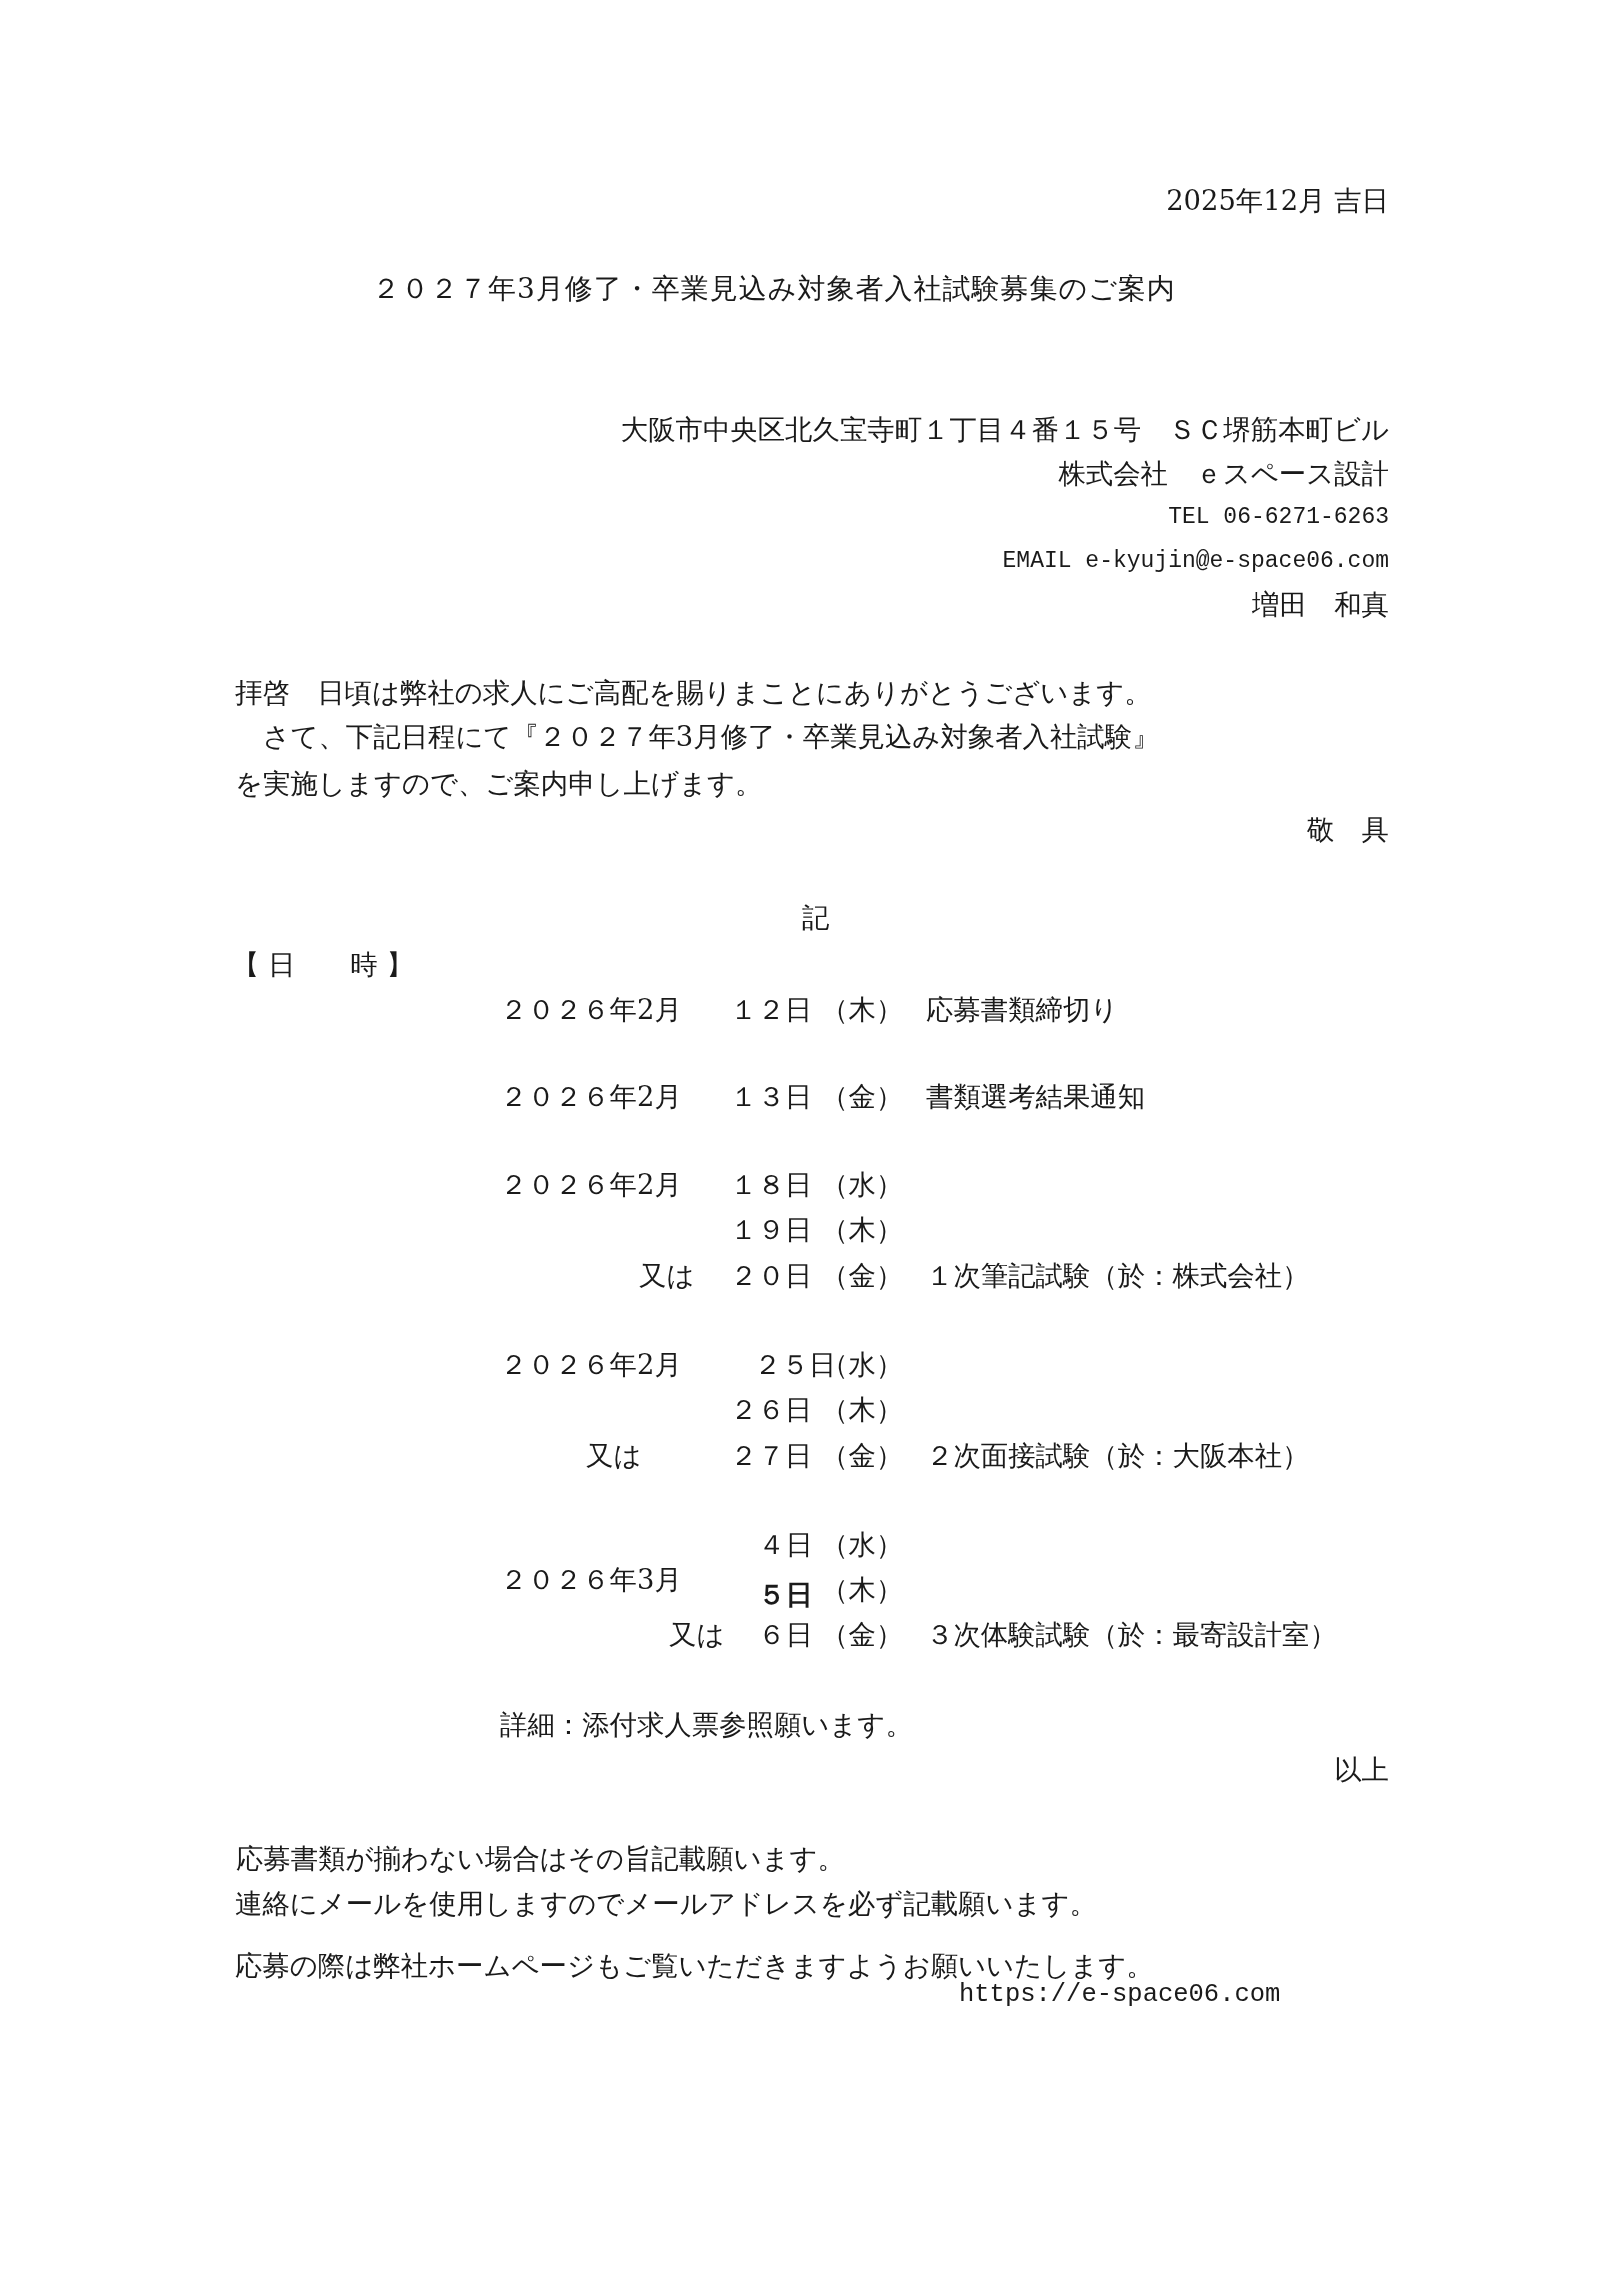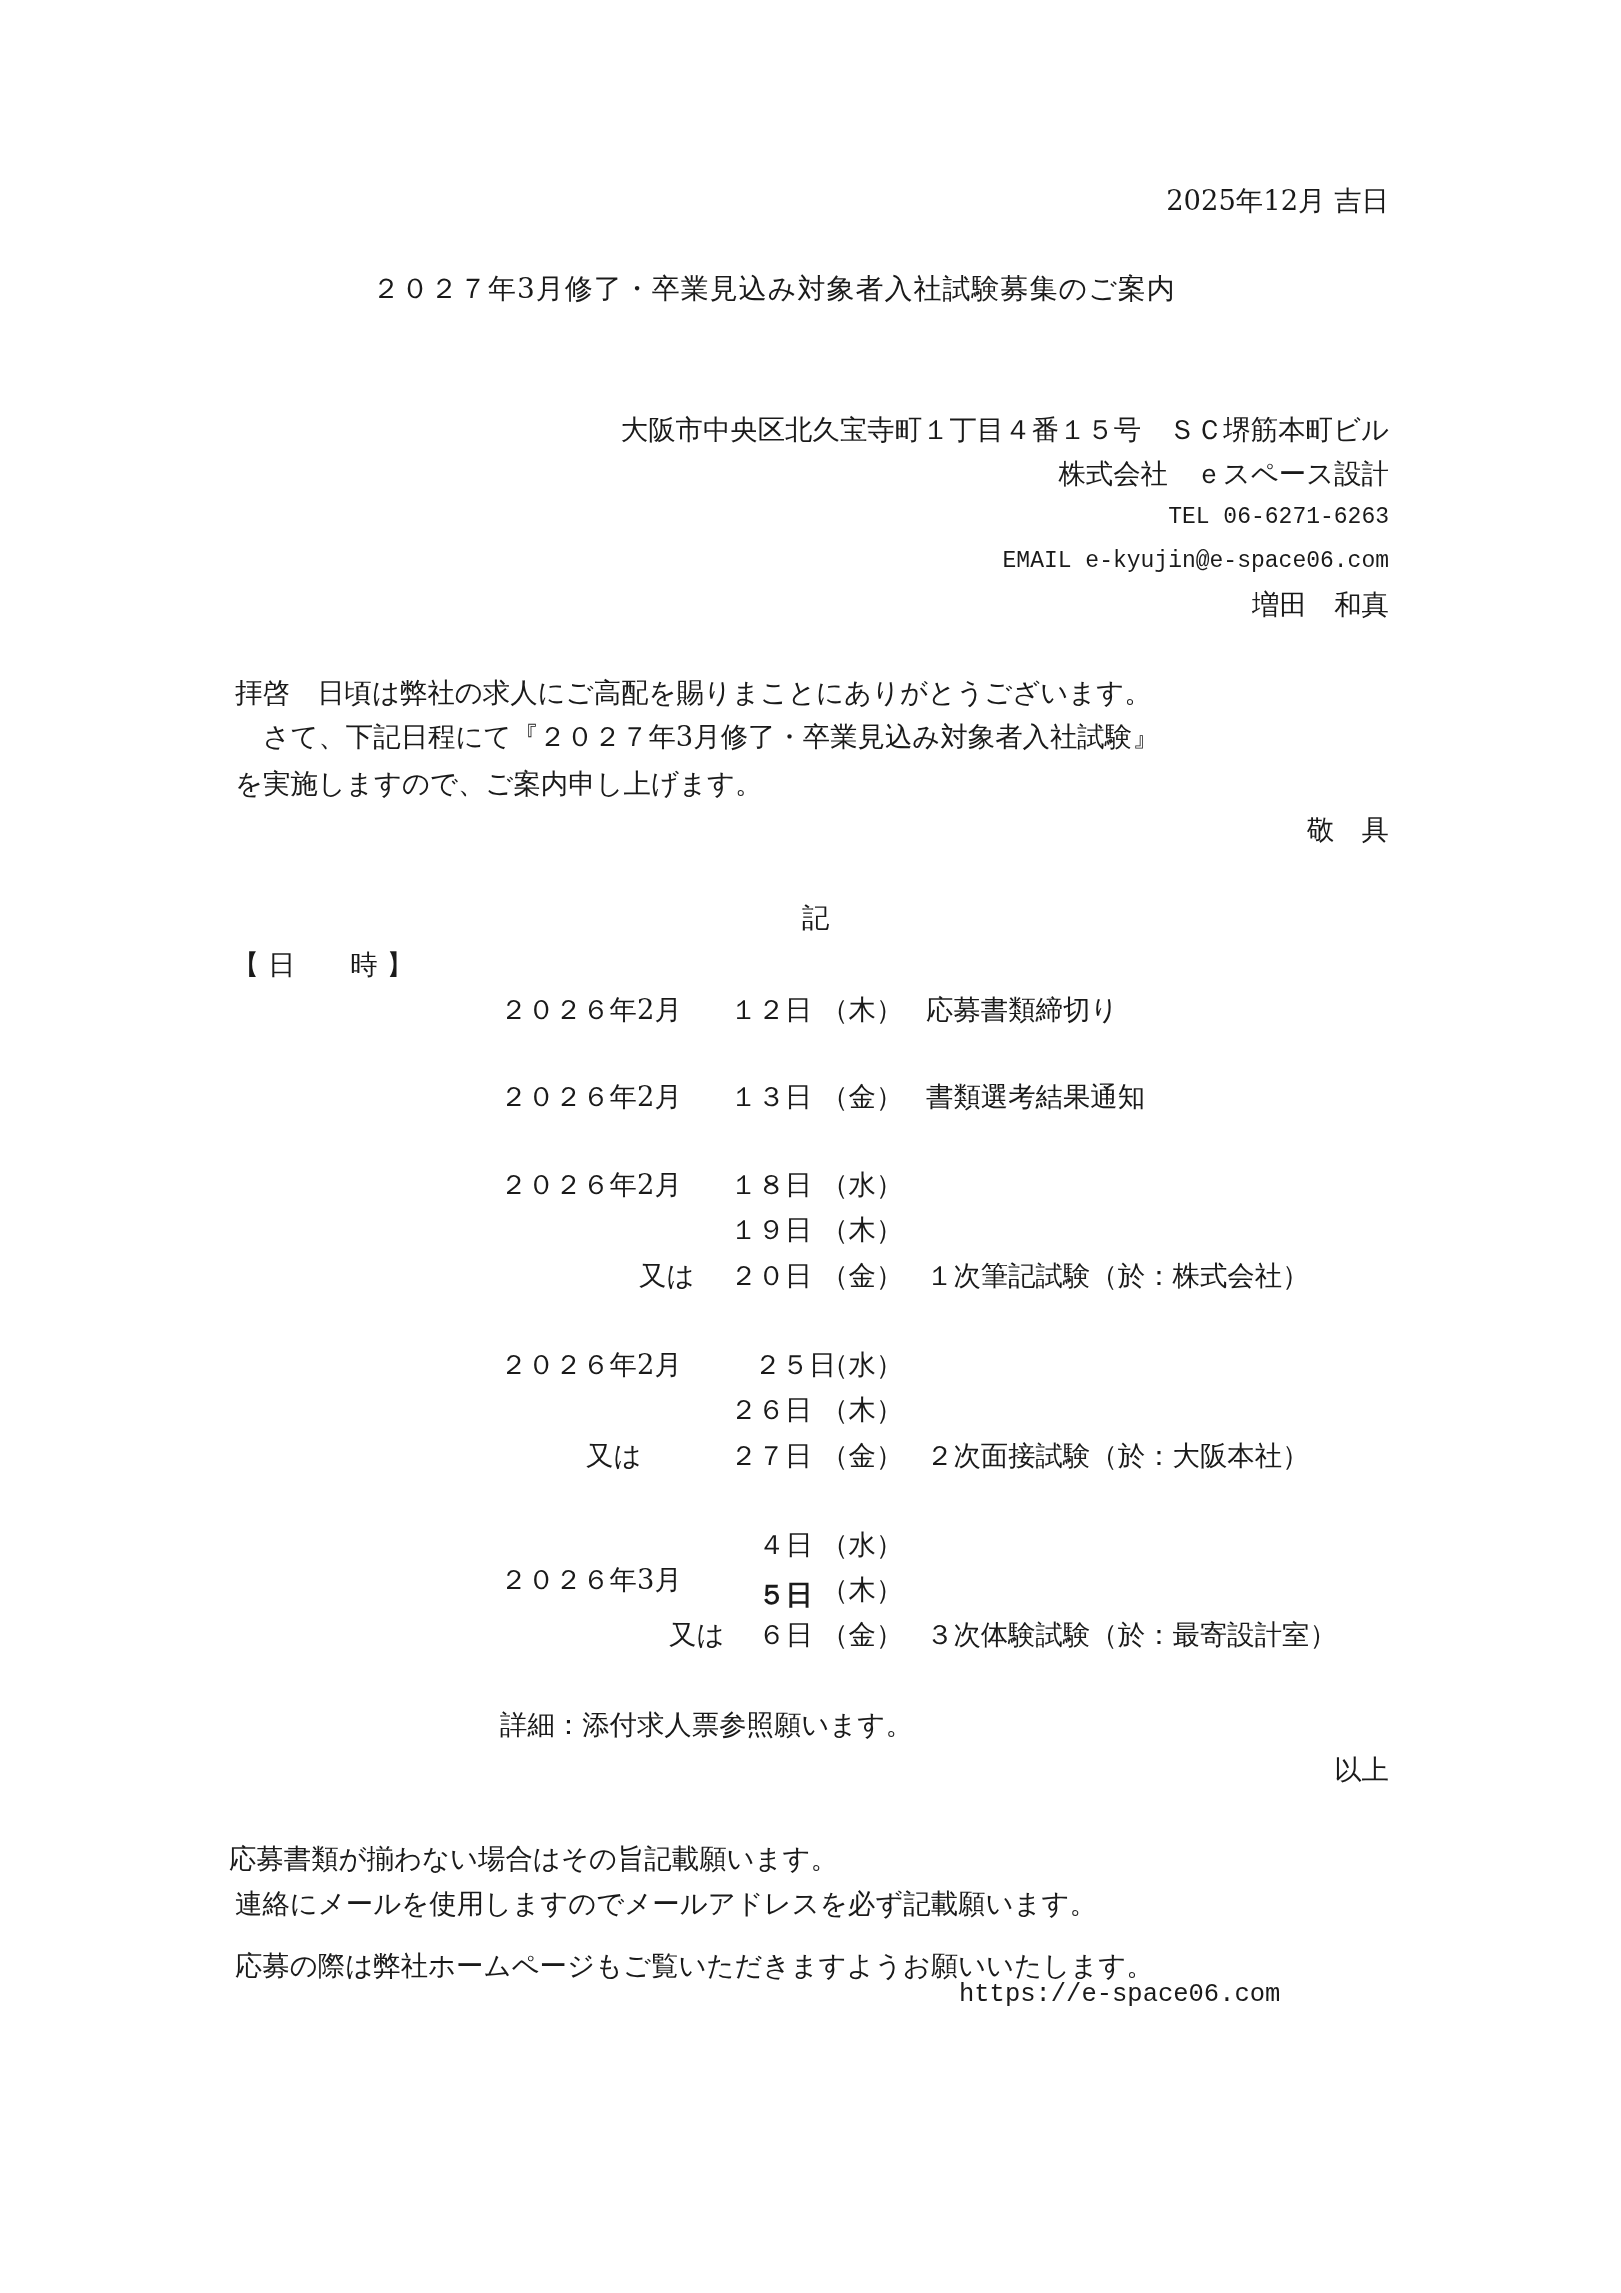--- a/index.html
+++ b/index.html
@@ -88,18 +88,18 @@
     <div class="t" style="left:758px; top:1618px;text-align:right;">６日</div>
     <div class="t" style="left:821px; top:1618px;">（金）</div>
     <div class="t" style="left:926px; top:1618px;">３次体験試験（於：最寄設計室）</div>
   </div>
 </div>
 
 <div class="t" style="left:500px; top:1708px;">詳細：添付求人票参照願います。</div>
 <div class="t r" style="right:232px; top:1753px;">以上</div>
 
 <div>
-  <div class="t" style="left:229px; top:1842px;">応募書類が揃わない場合はその旨記載願います。</div>
+  <div class="t" style="left:236px; top:1842px;">応募書類が揃わない場合はその旨記載願います。</div>
   <div class="t" style="left:235px; top:1887px;">連絡にメールを使用しますのでメールアドレスを必ず記載願います。</div>
   <div class="t" style="left:235px; top:1933px;margin-top:16px;">応募の際は弊社ホームページもご覧いただきますようお願いいたします。</div>
 </div>
 <div class="t link" style="left:959px; top:1978px;">https://e-space06.com</div>
 
 
 </body></html>

